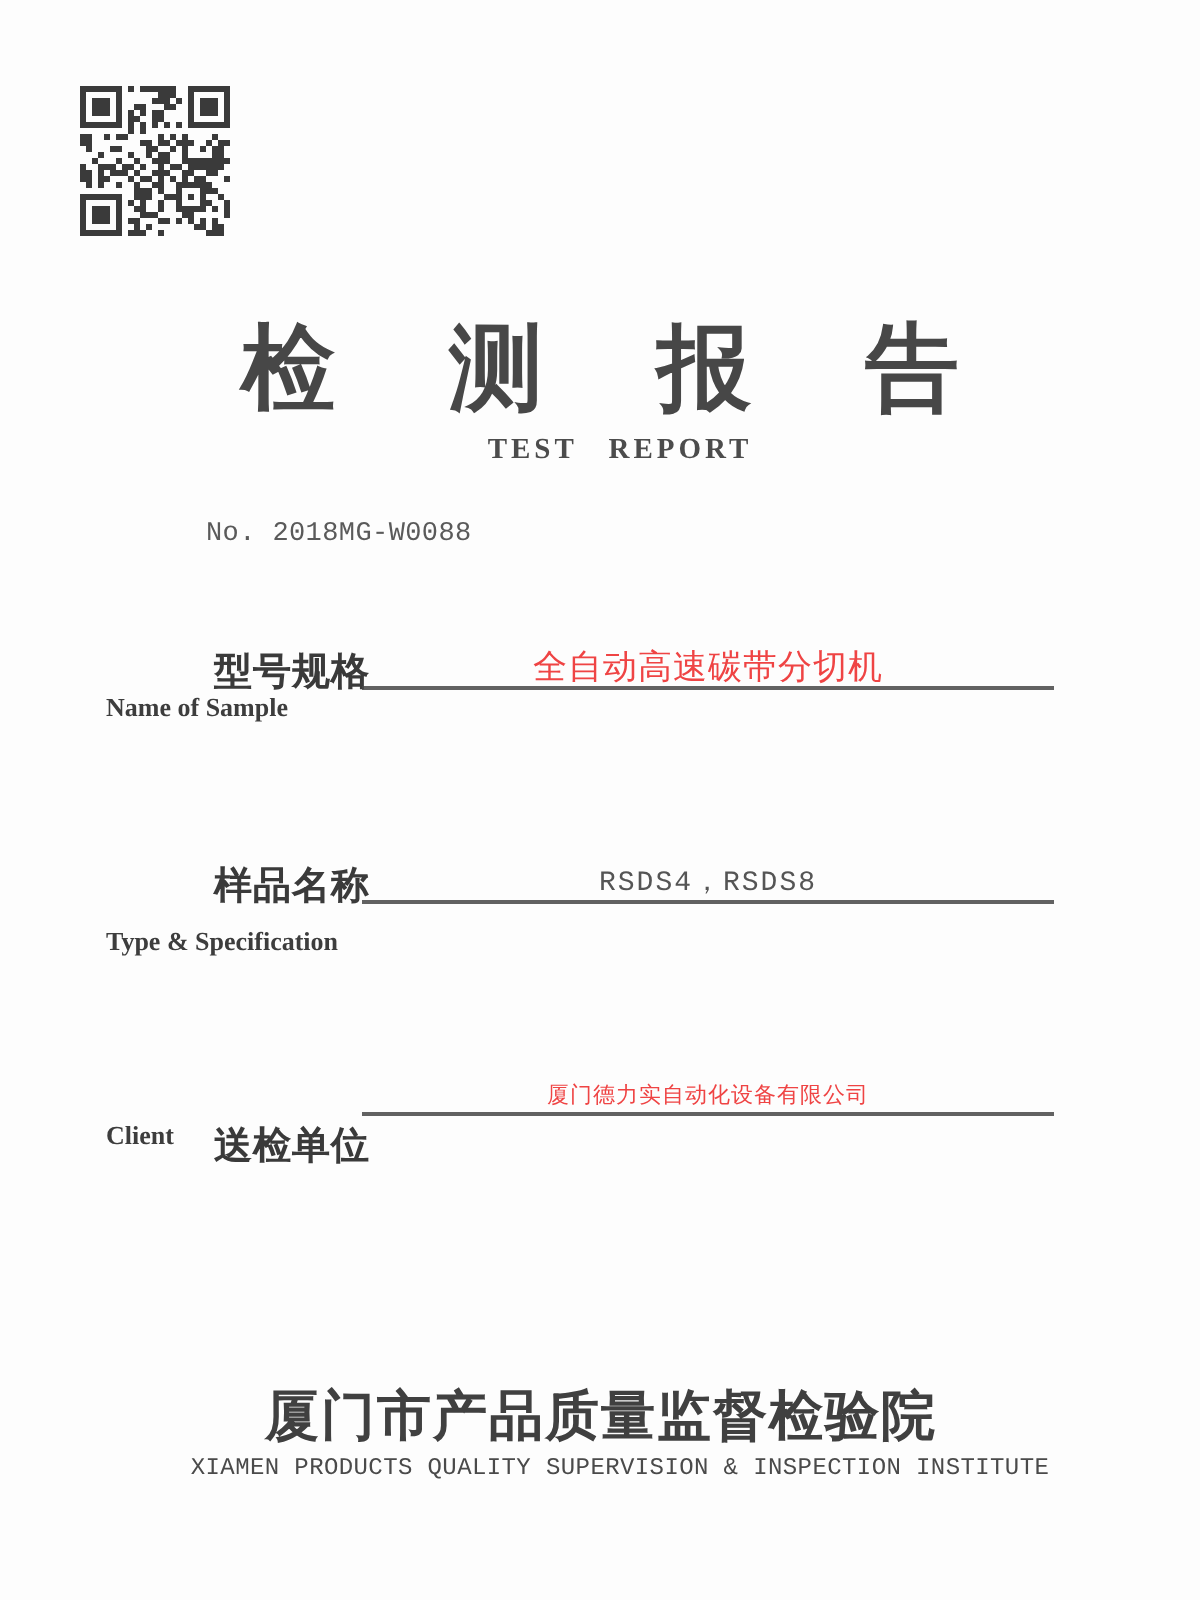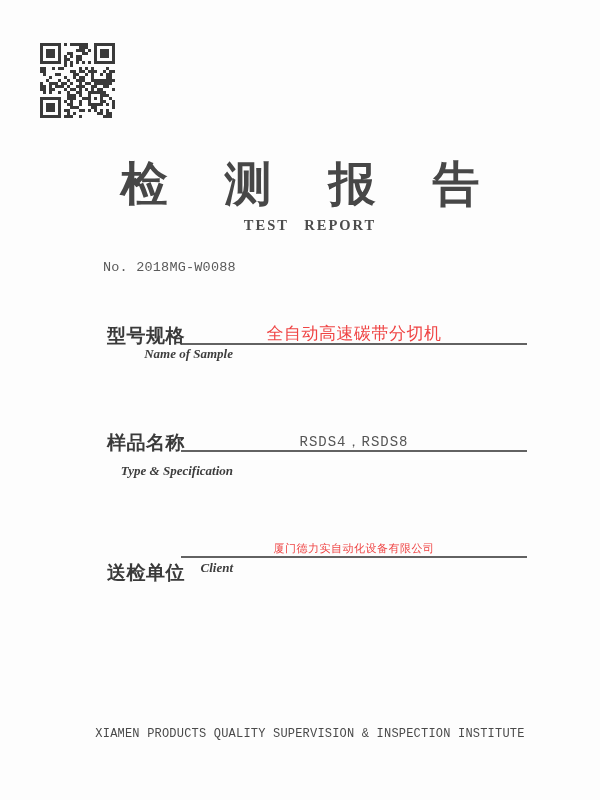--- a/index.html
+++ b/index.html
@@ -74,26 +74,25 @@
   .value-mono {
     font-family: "Liberation Mono", monospace;
     font-size: 14px;
     color: #555555;
     letter-spacing: 1px;
     white-space: nowrap;
   }
   .label-en {
     position: absolute;
     left: 53px; width: 180px;
-    text-align: right;
+    text-align: left;
     font-size: 13px;
     font-weight: 700;
     color: #3d3d3d;
     white-space: nowrap;
-    font-style: italic;
   }
   .footer-cn {
     position: absolute;
     left: 0; top: 690px; width: 600px;
     text-align: center;
     font-size: 27px;
     font-weight: 600;
     color: #404040;
     letter-spacing: 1px;
     text-indent: 1px;
@@ -445,16 +444,17 @@
   </div>
 
   <div>
     <div class="label-cn" style="top:560px">送检单位</div>
     <div class="field-line" style="top:537px">
       <span class="value-cn" style="font-size:11px">厦门德力实自动化设备有限公司</span>
     </div>
     <div class="label-en" style="top:560px">Client</div>
   </div>
 
+  <div class="footer-cn">厦门市产品质量监督检验院</div>
 
   <div class="footer-en">XIAMEN PRODUCTS QUALITY SUPERVISION &amp; INSPECTION INSTITUTE</div>
 
 </div>
 
 </body></html>

